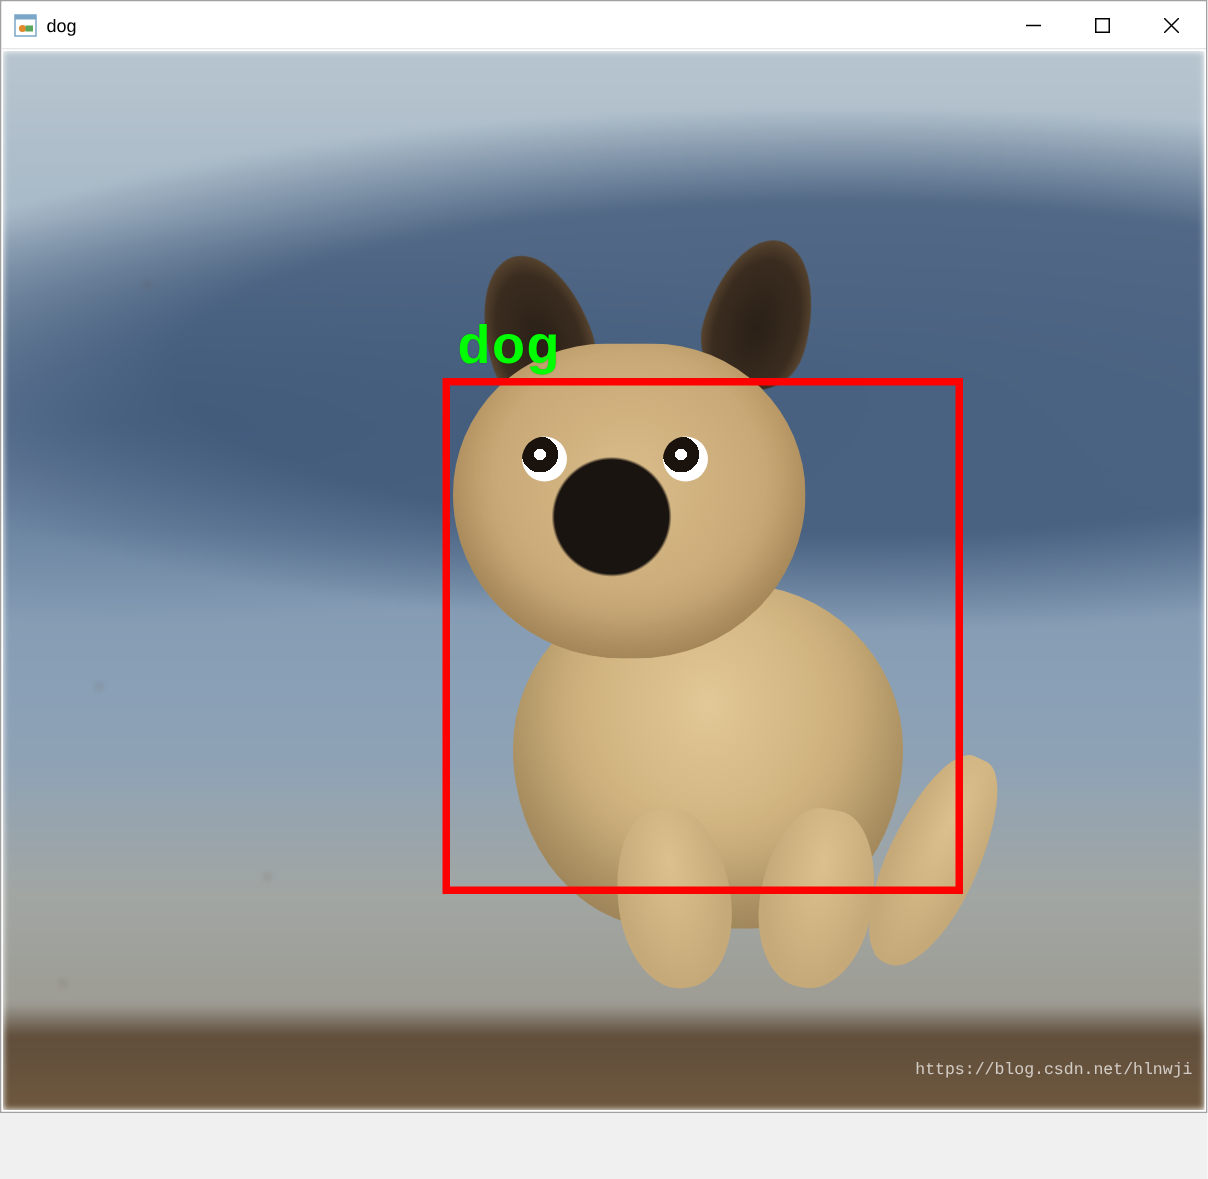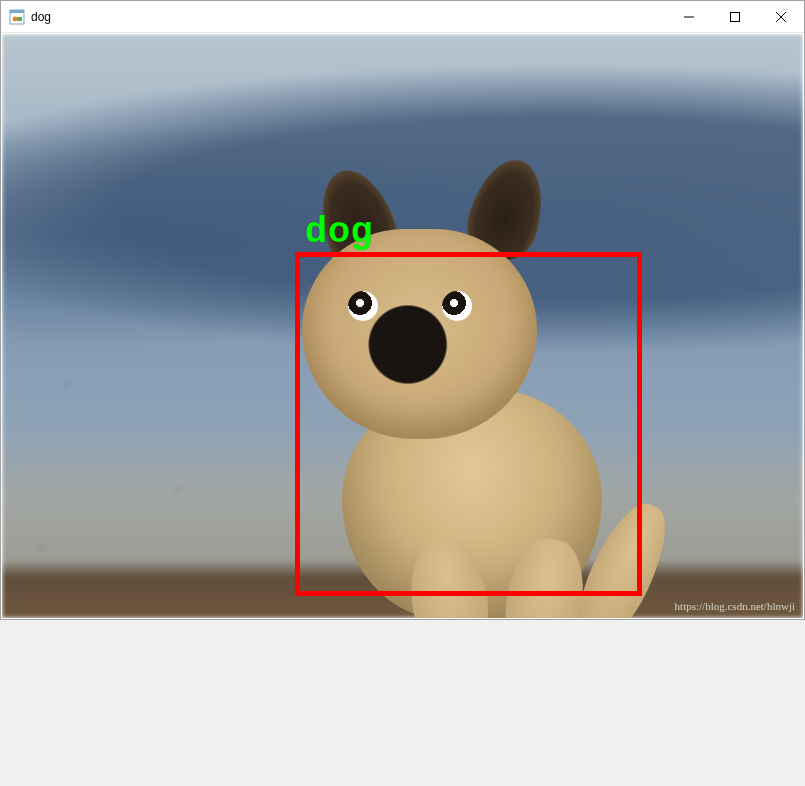--- a/index.html
+++ b/index.html
@@ -9,21 +9,21 @@
     }
     body {
       font-family: "Segoe UI", Tahoma, sans-serif;
       background: #f0f0f0;
       width: 805px;
       height: 786px;
       overflow: hidden;
     }
     .window {
       width: 805px;
-      height: 620px;
+      height: 742px;
       background: #ffffff;
       border: 1px solid #a0a0a0;
       display: flex;
       flex-direction: column;
     }
     .titlebar {
       height: 32px;
       background: #ffffff;
       display: flex;
       align-items: center;
@@ -185,24 +185,24 @@
       font-weight: 700;
       font-size: 36px;
       color: #00ff00;
       text-shadow: 0 0 1px rgba(0,0,0,0.3);
       pointer-events: none;
       letter-spacing: 1px;
     }
     .watermark {
       position: absolute;
       right: 8px;
-      bottom: 6px;
+      bottom: 20px;
       font-size: 11px;
       color: rgba(255,255,255,0.7);
-      font-family: Liberation Serif, serif;
+      font-family: Liberation Mono, monospace;
       pointer-events: none;
     }
   </style>
 </head>
 <body>
 
 <div class="window">
   <div class="titlebar">
     <div class="titlebar-left">
       <span class="app-icon">

